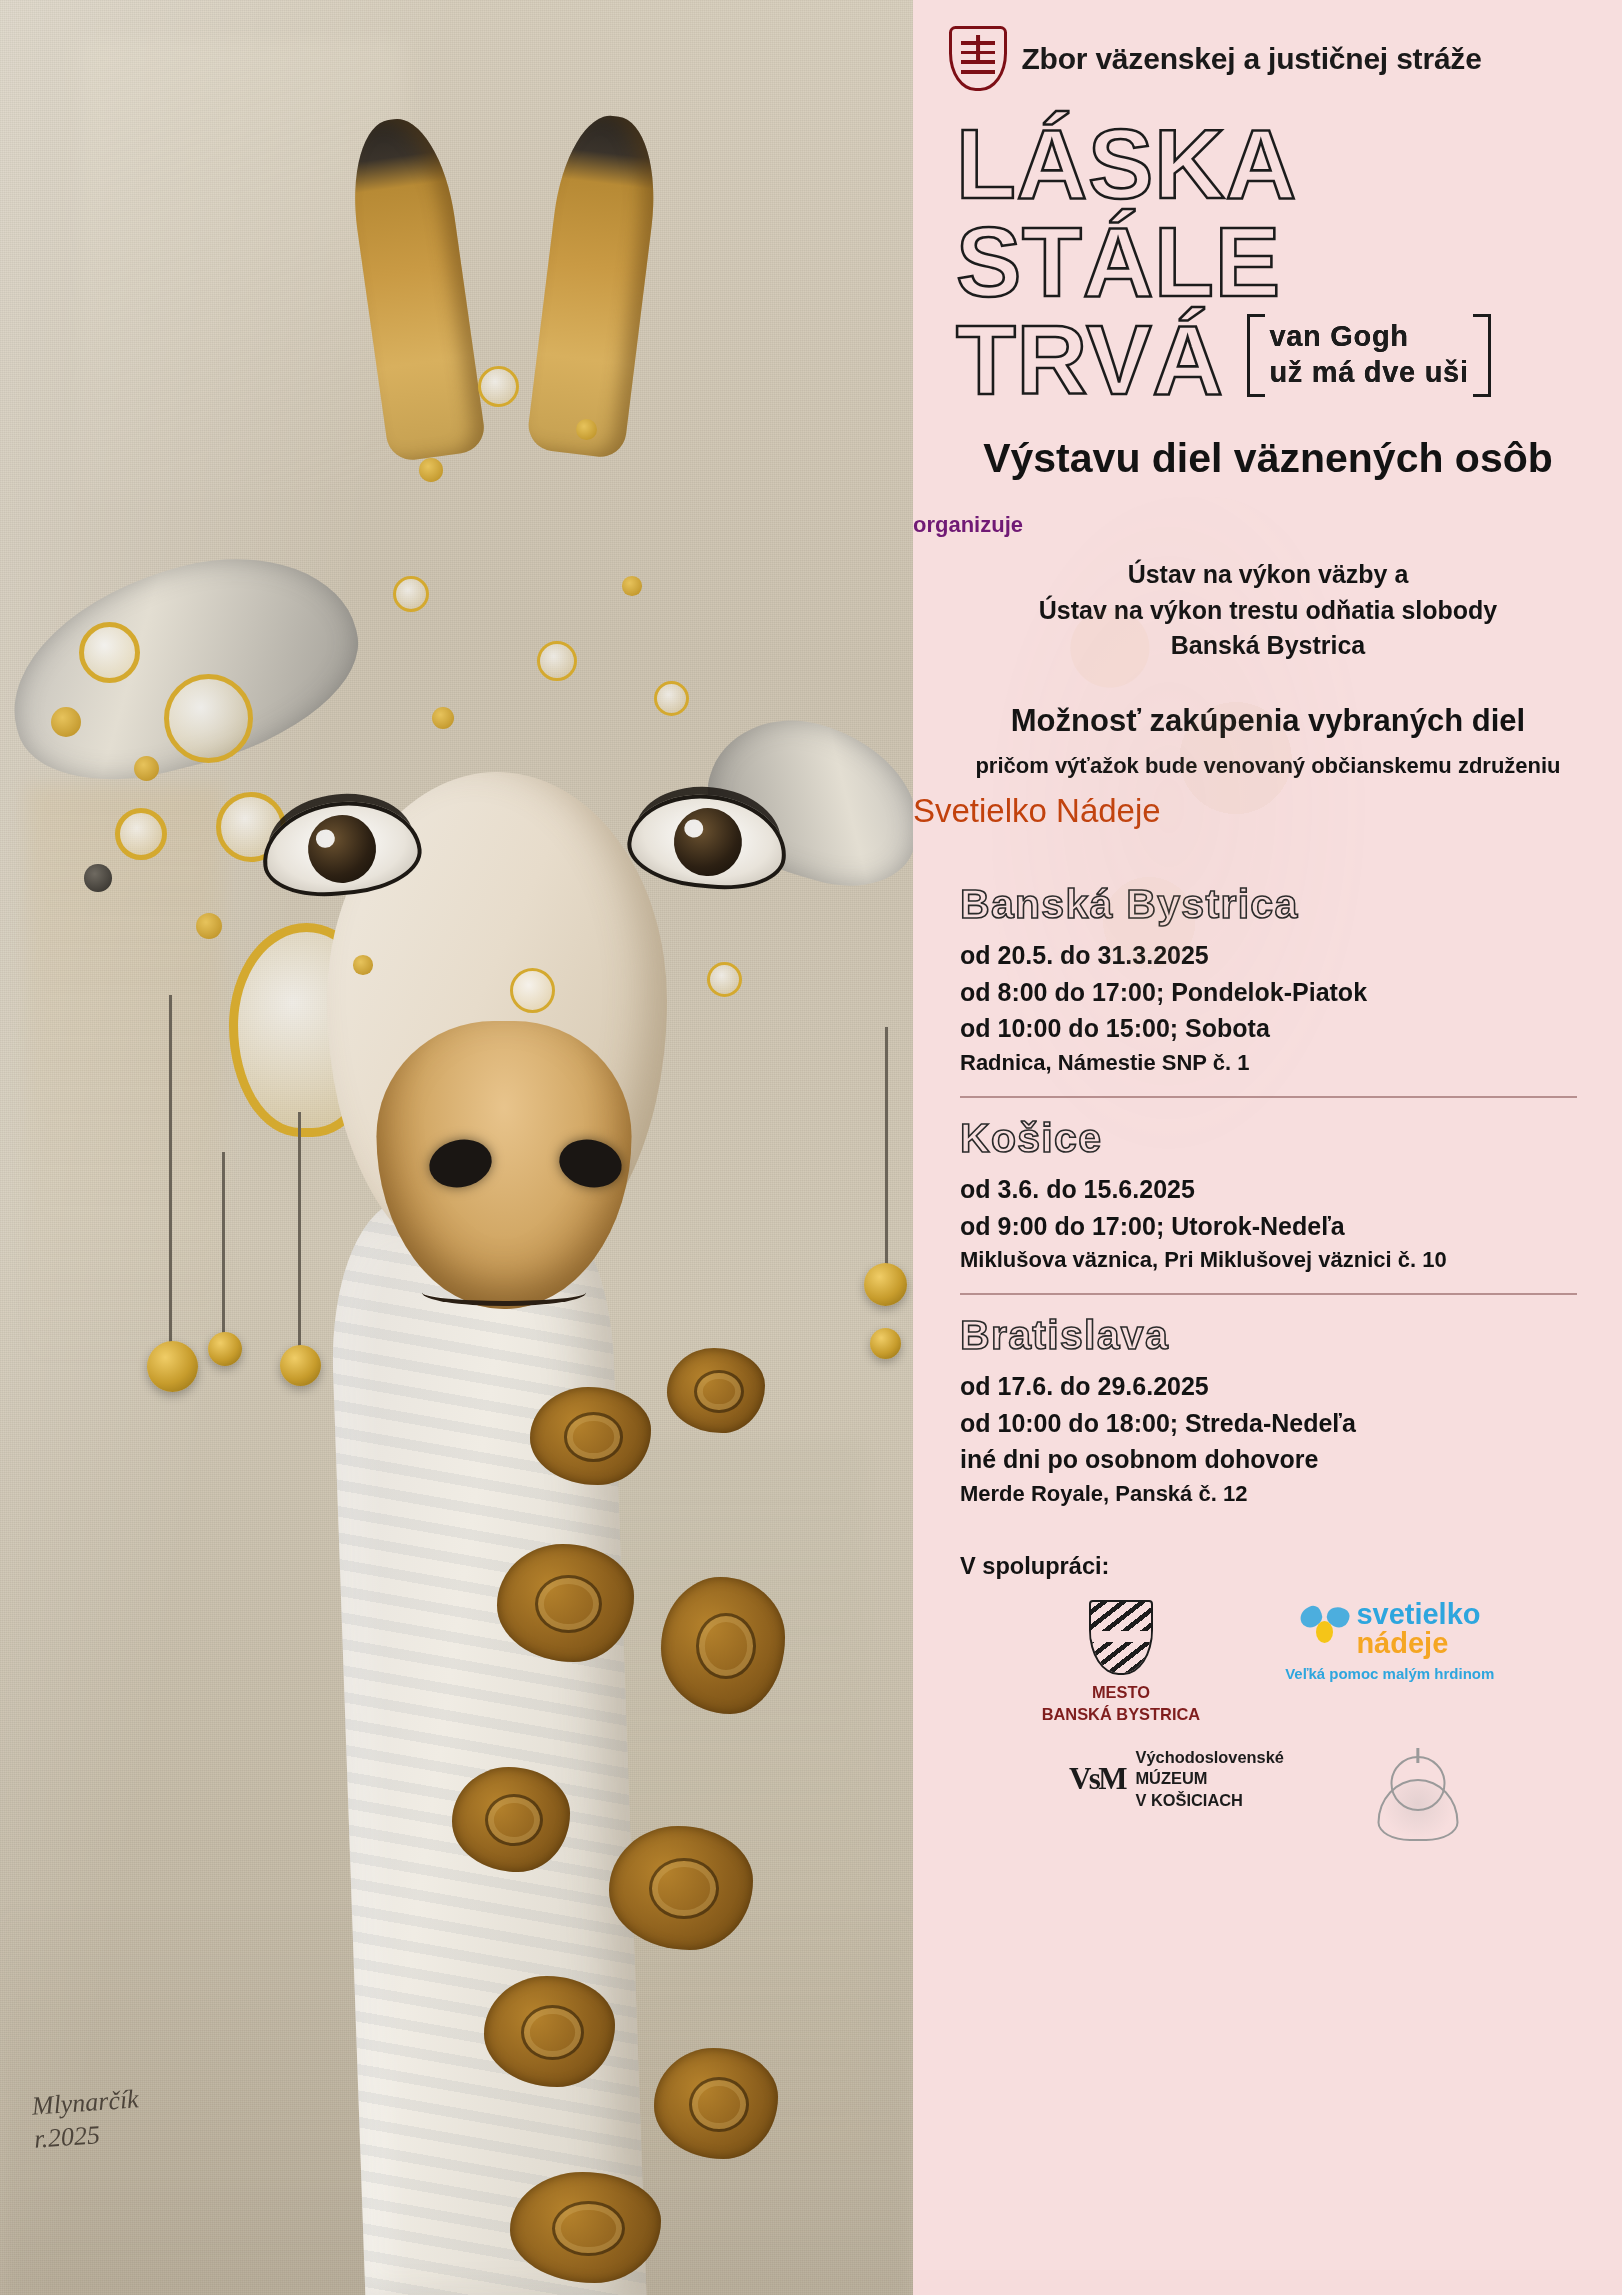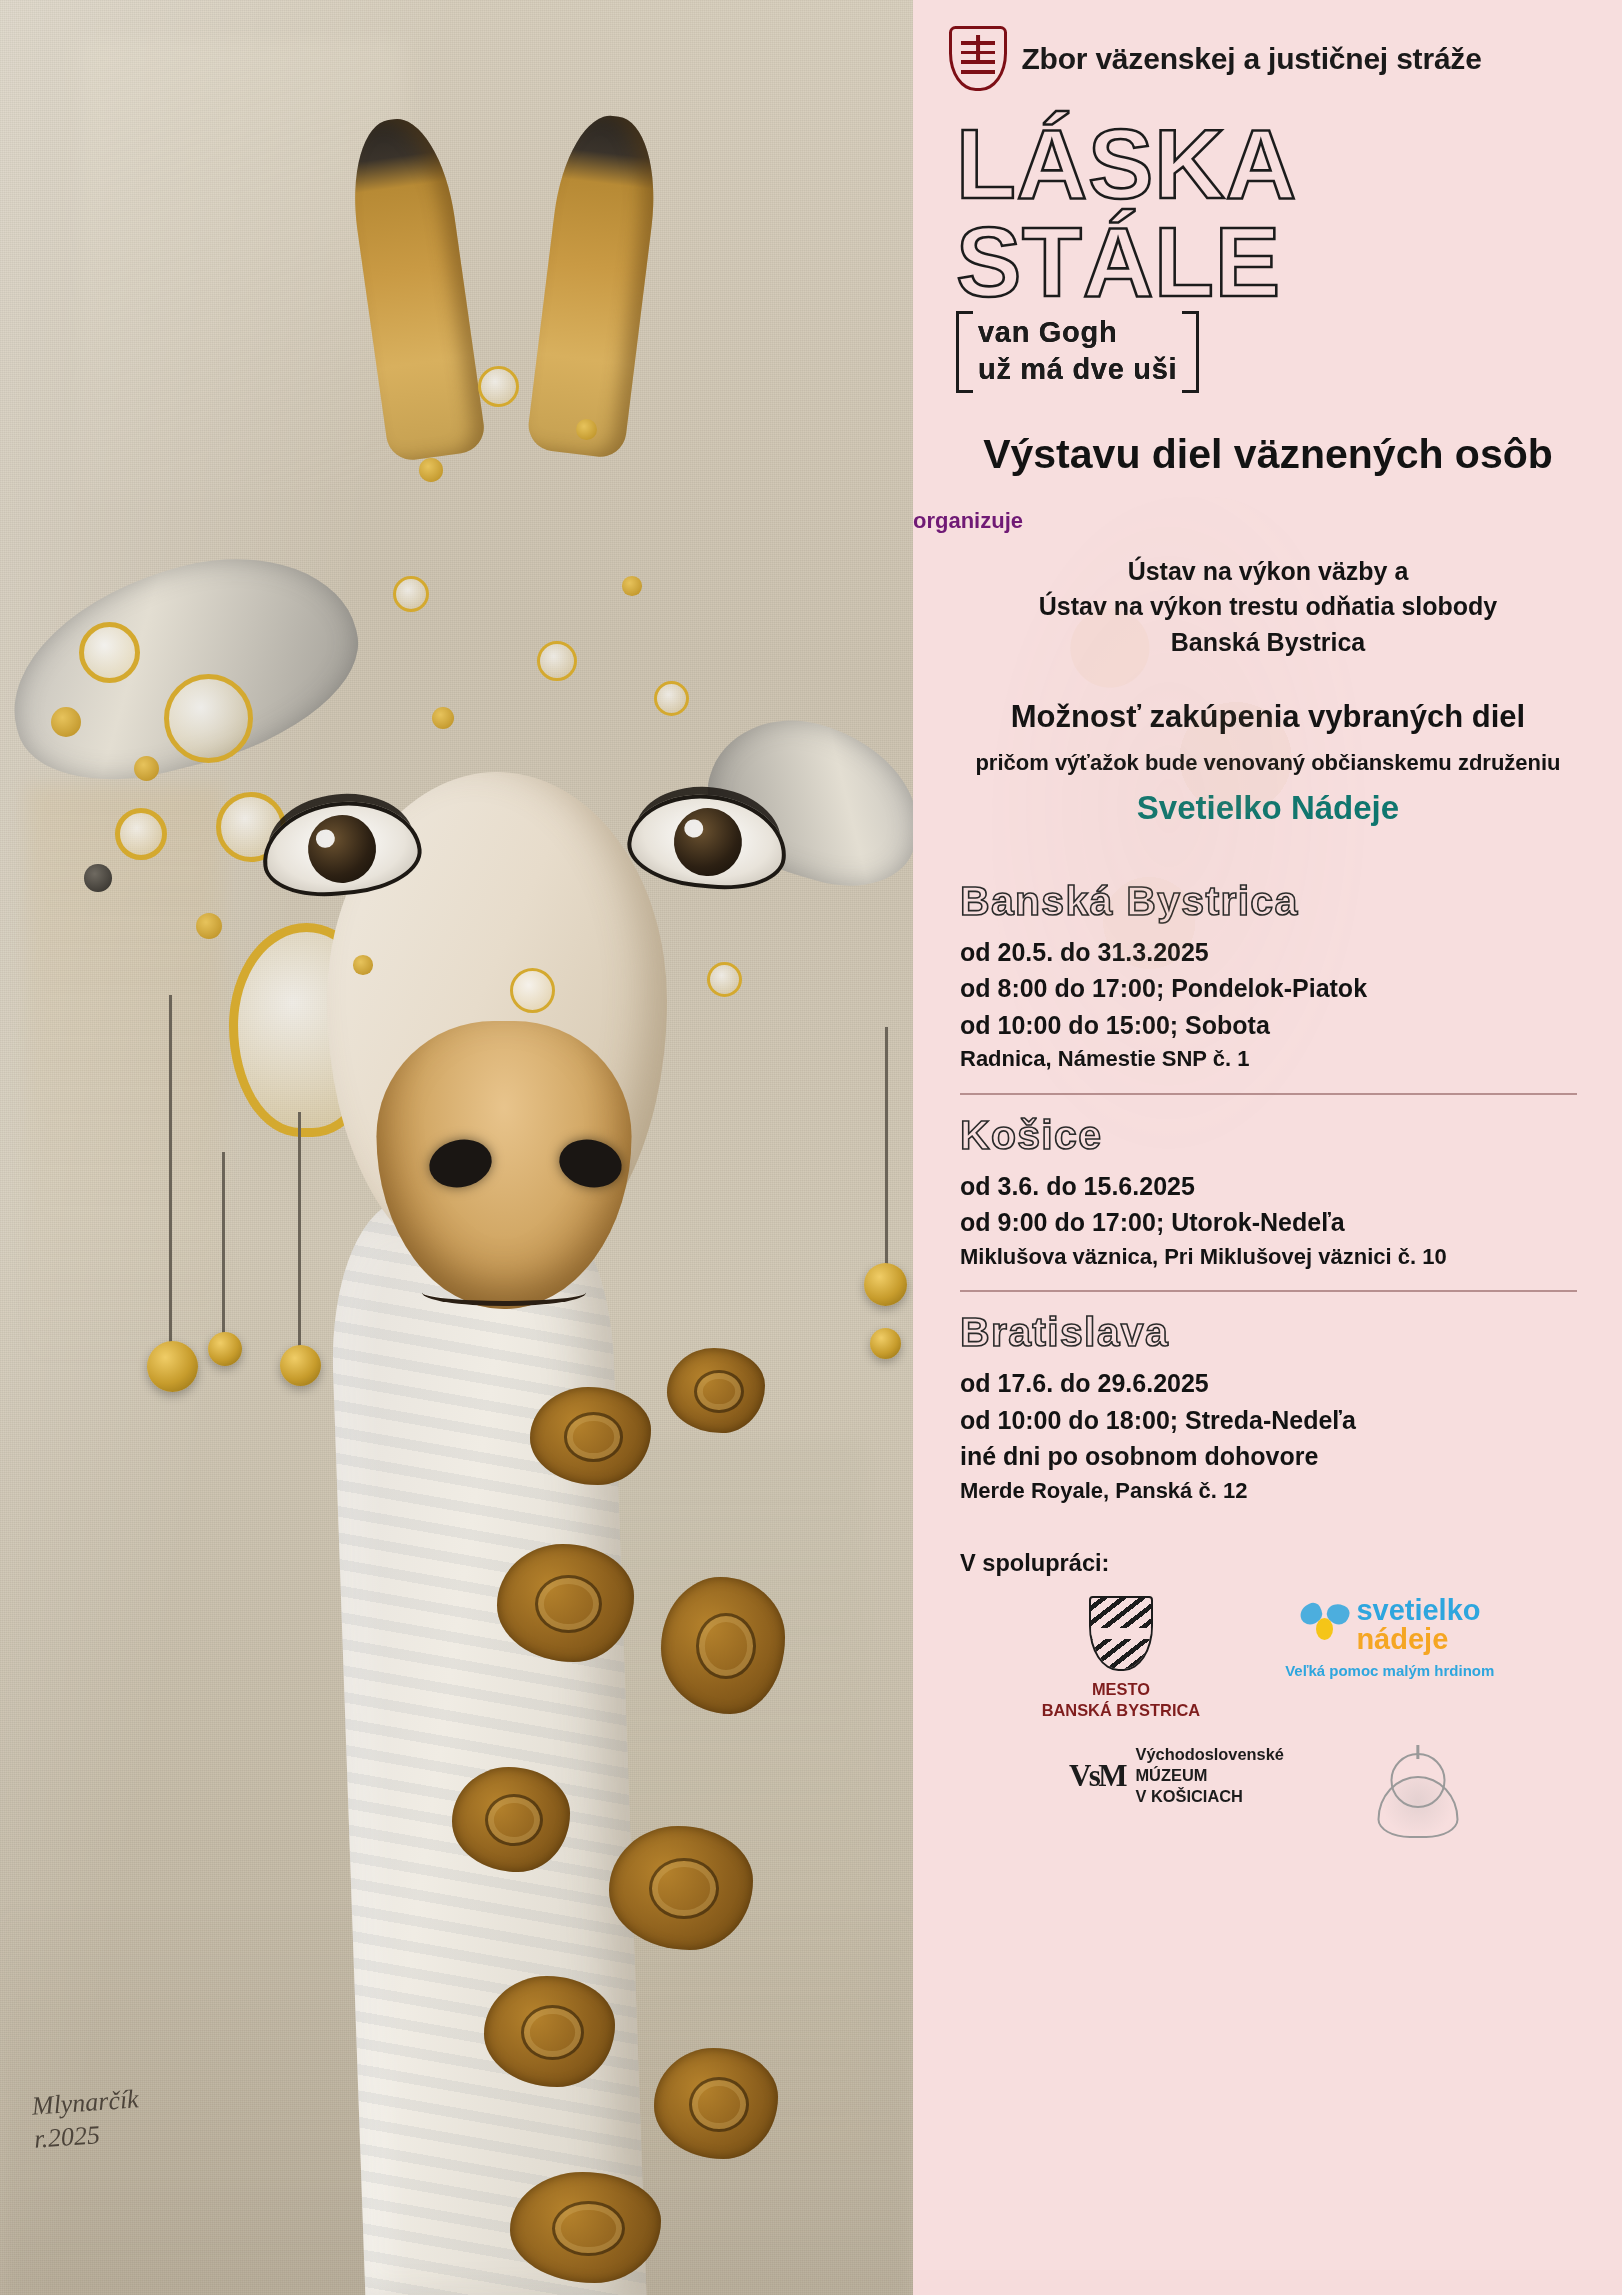--- a/index.html
+++ b/index.html
@@ -321,24 +321,23 @@
   .sale-note {
     margin: 14.4px 0 0 0;
     text-align: center;
     font-size: 22px;
     font-weight: bold;
     color: #131313;
     padding: 0 18.3px;
   }
   .charity {
     margin: 13px 0 0 0;
-    text-align: center;
     font-size: 33px;
-    font-weight: bold;
-    color: #0f766e;
+    font-weight: normal;
+    color: #c2410c;
   }
 
   .venues { margin: 51px 0 0 0; padding: 0 46px 0 47px; }
   .venue { margin-bottom: 17px; }
   .venue + .venue { border-top: 2px solid #b78f8f; padding-top: 17px; }
   .venue-city {
     font-size: 41px;
     font-weight: bold;
     color: #f7dede;
     -webkit-text-stroke: 1.6px #2a2a2a;
@@ -548,20 +547,21 @@
         <div class="shield"></div>
         <div class="bars"></div>
         <div class="cross"></div>
       </div>
       <div class="zvjs-title">Zbor väzenskej a justičnej stráže</div>
     </div>
 
     <div class="headline">
       <div>LÁSKA STÁLE</div>
       <div class="l2row">
+        <div>TRVÁ</div>
         <div class="bracket-note">
           <div>van Gogh</div>
           <div>už má dve uši</div>
         </div>
       </div>
     </div>
 
     <div class="subhead">Výstavu diel väznených osôb</div>
 
     <div class="organizes">organizuje</div>

